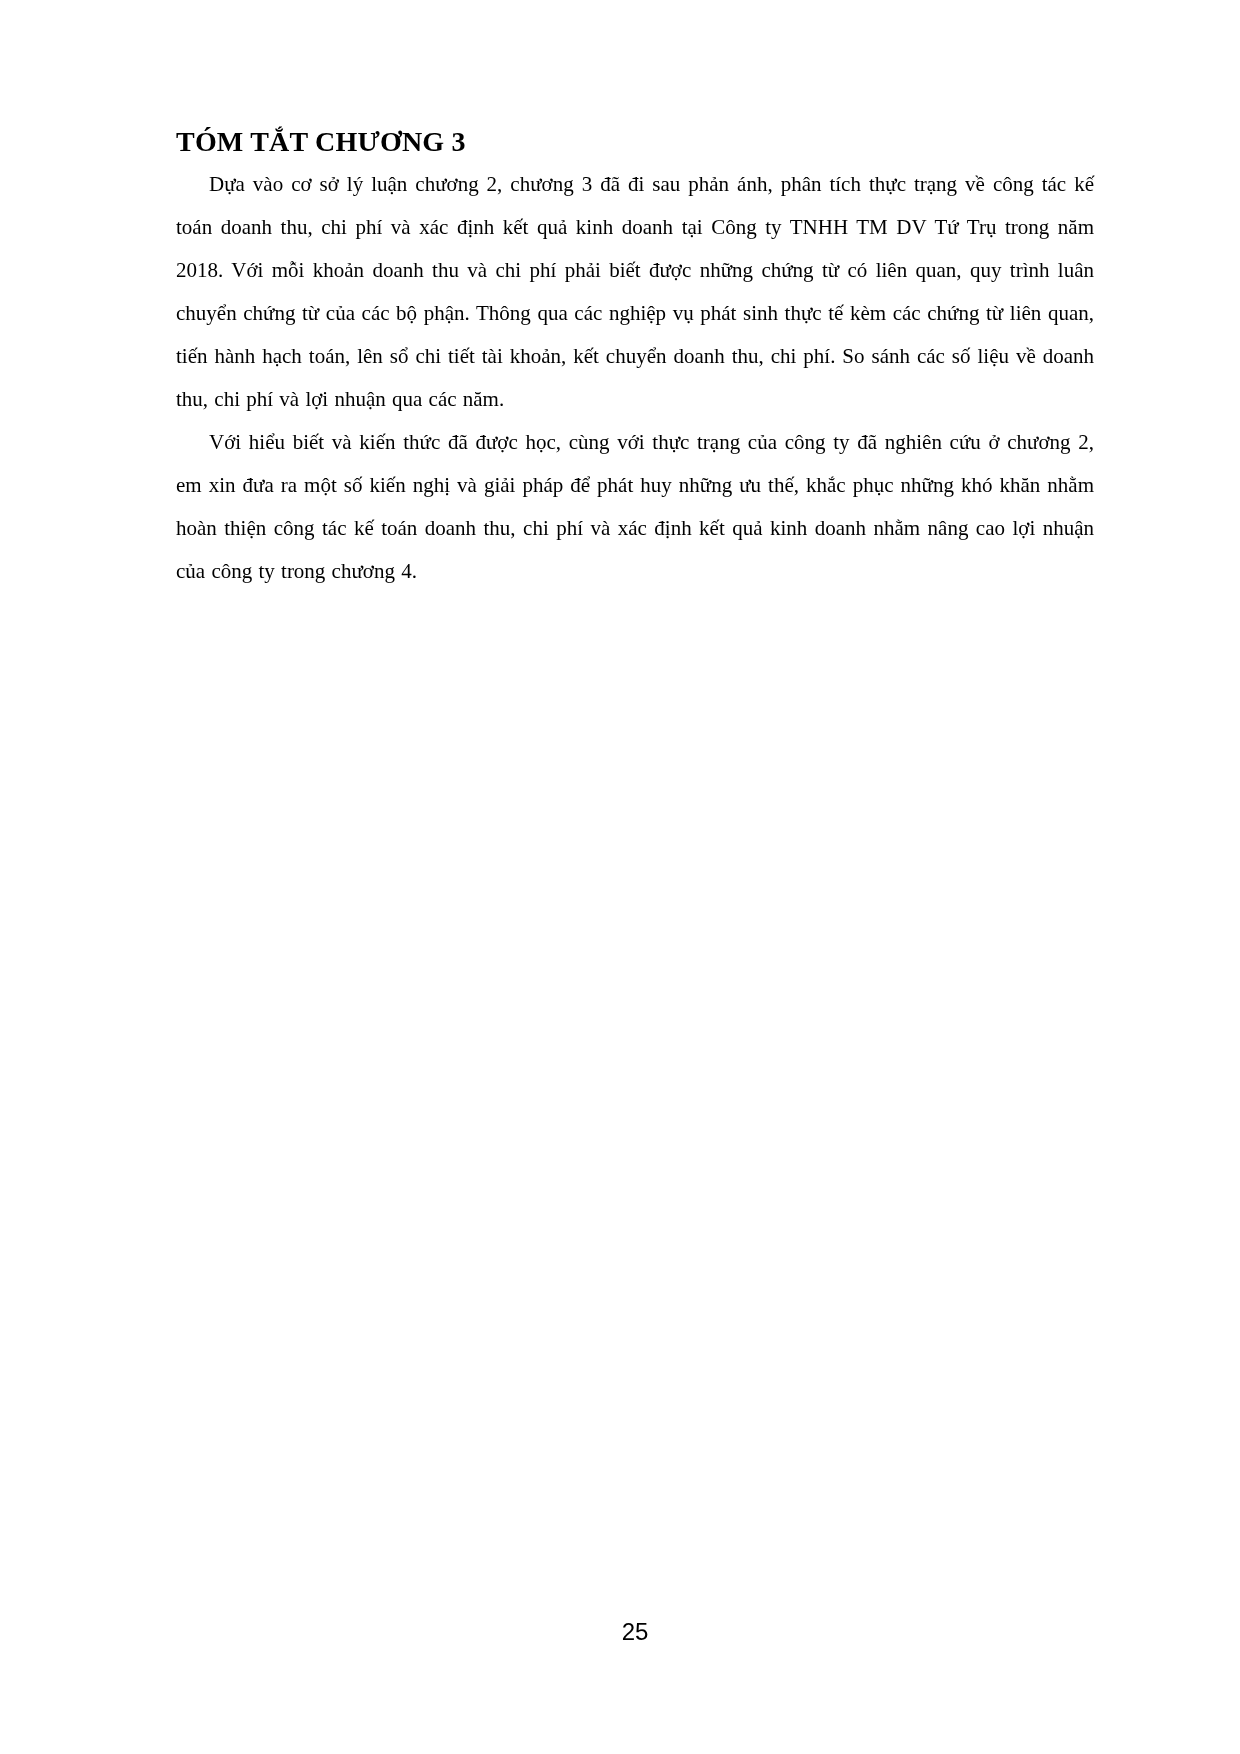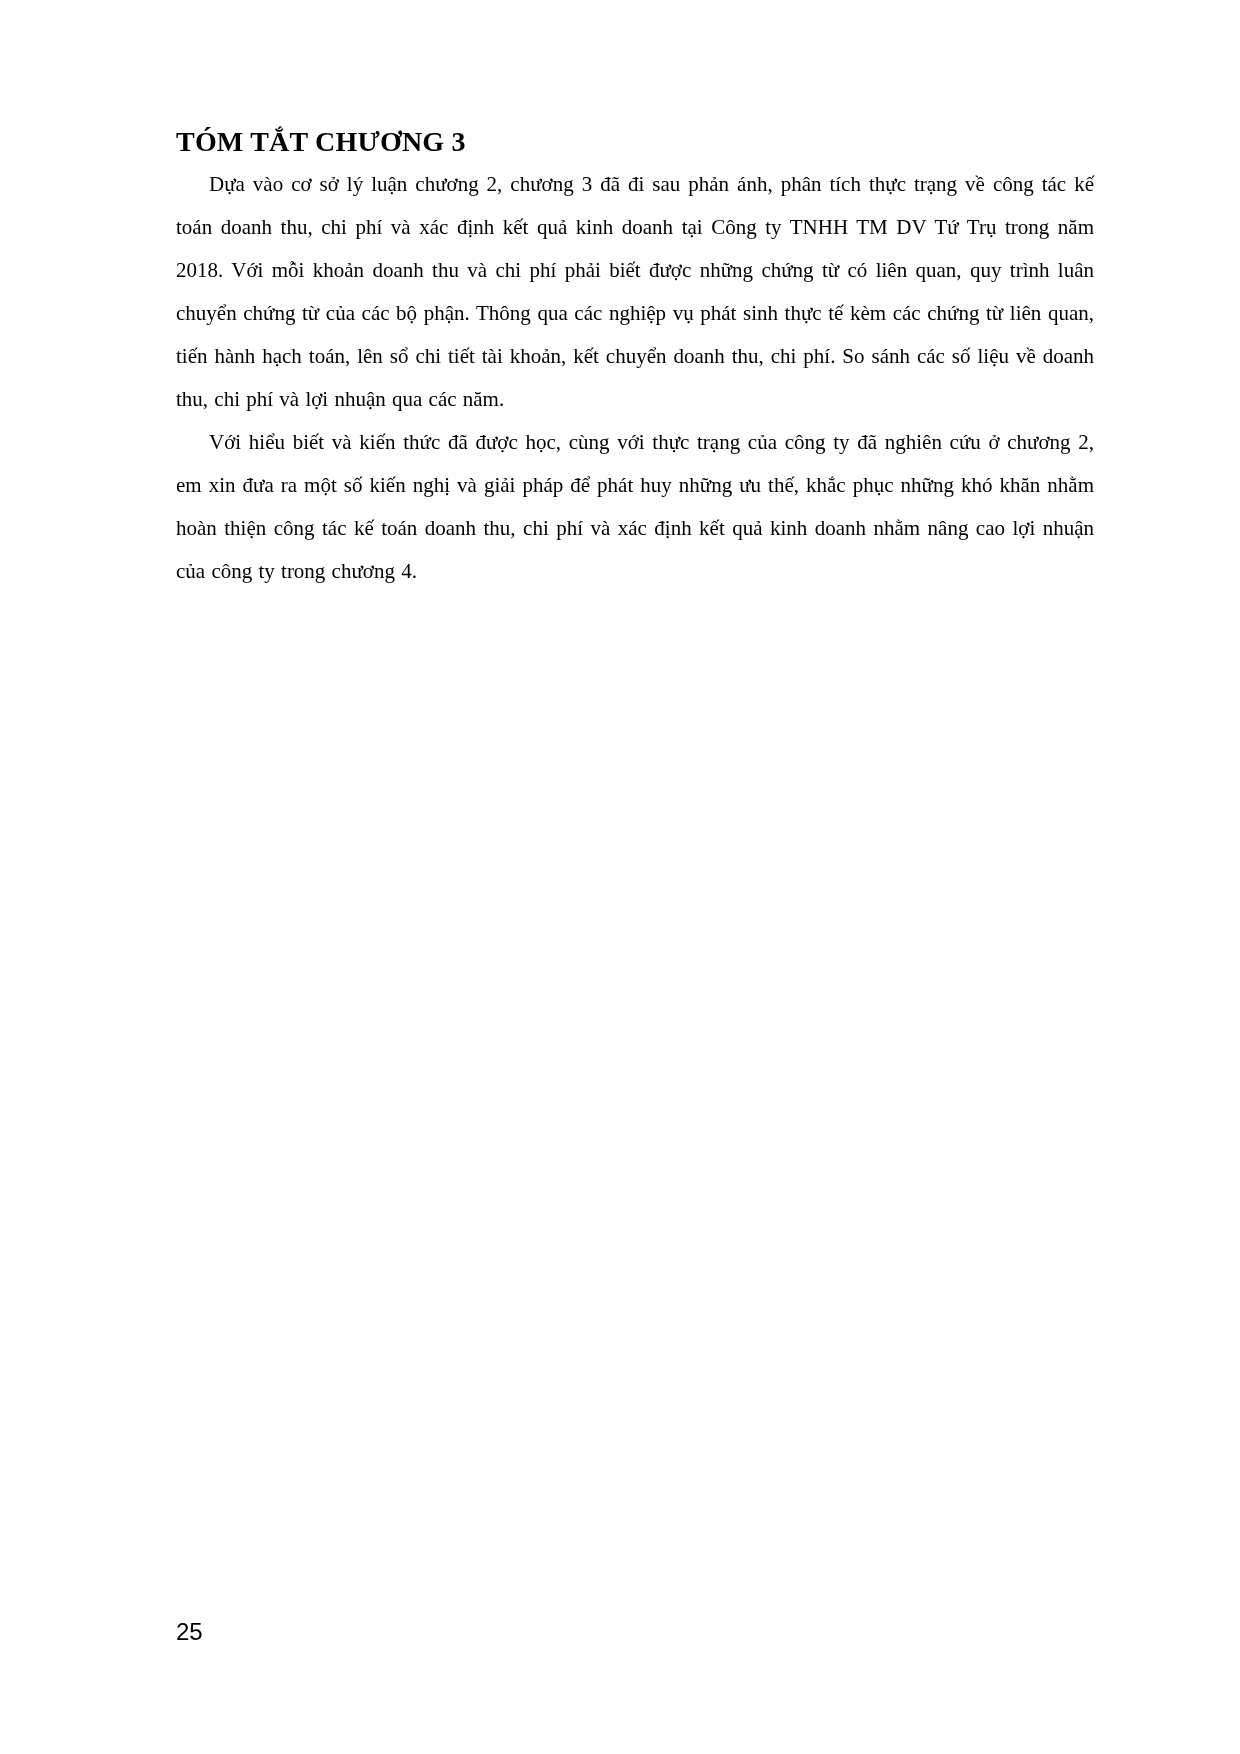--- a/index.html
+++ b/index.html
@@ -41,21 +41,21 @@
     text-align: justify;
     text-indent: 33px;
     margin: 0;
     word-spacing: 1px;
   }
   .footer {
     position: absolute;
     top: 1618px;
     left: 176px;
     width: 918px;
-    text-align: left;
+    text-align: center;
     font-family: "Liberation Sans", "DejaVu Sans", sans-serif;
     font-size: 24px;
     color: #000000;
   }
 </style>
 </head>
 <body>
 
 <div class="page">
 

